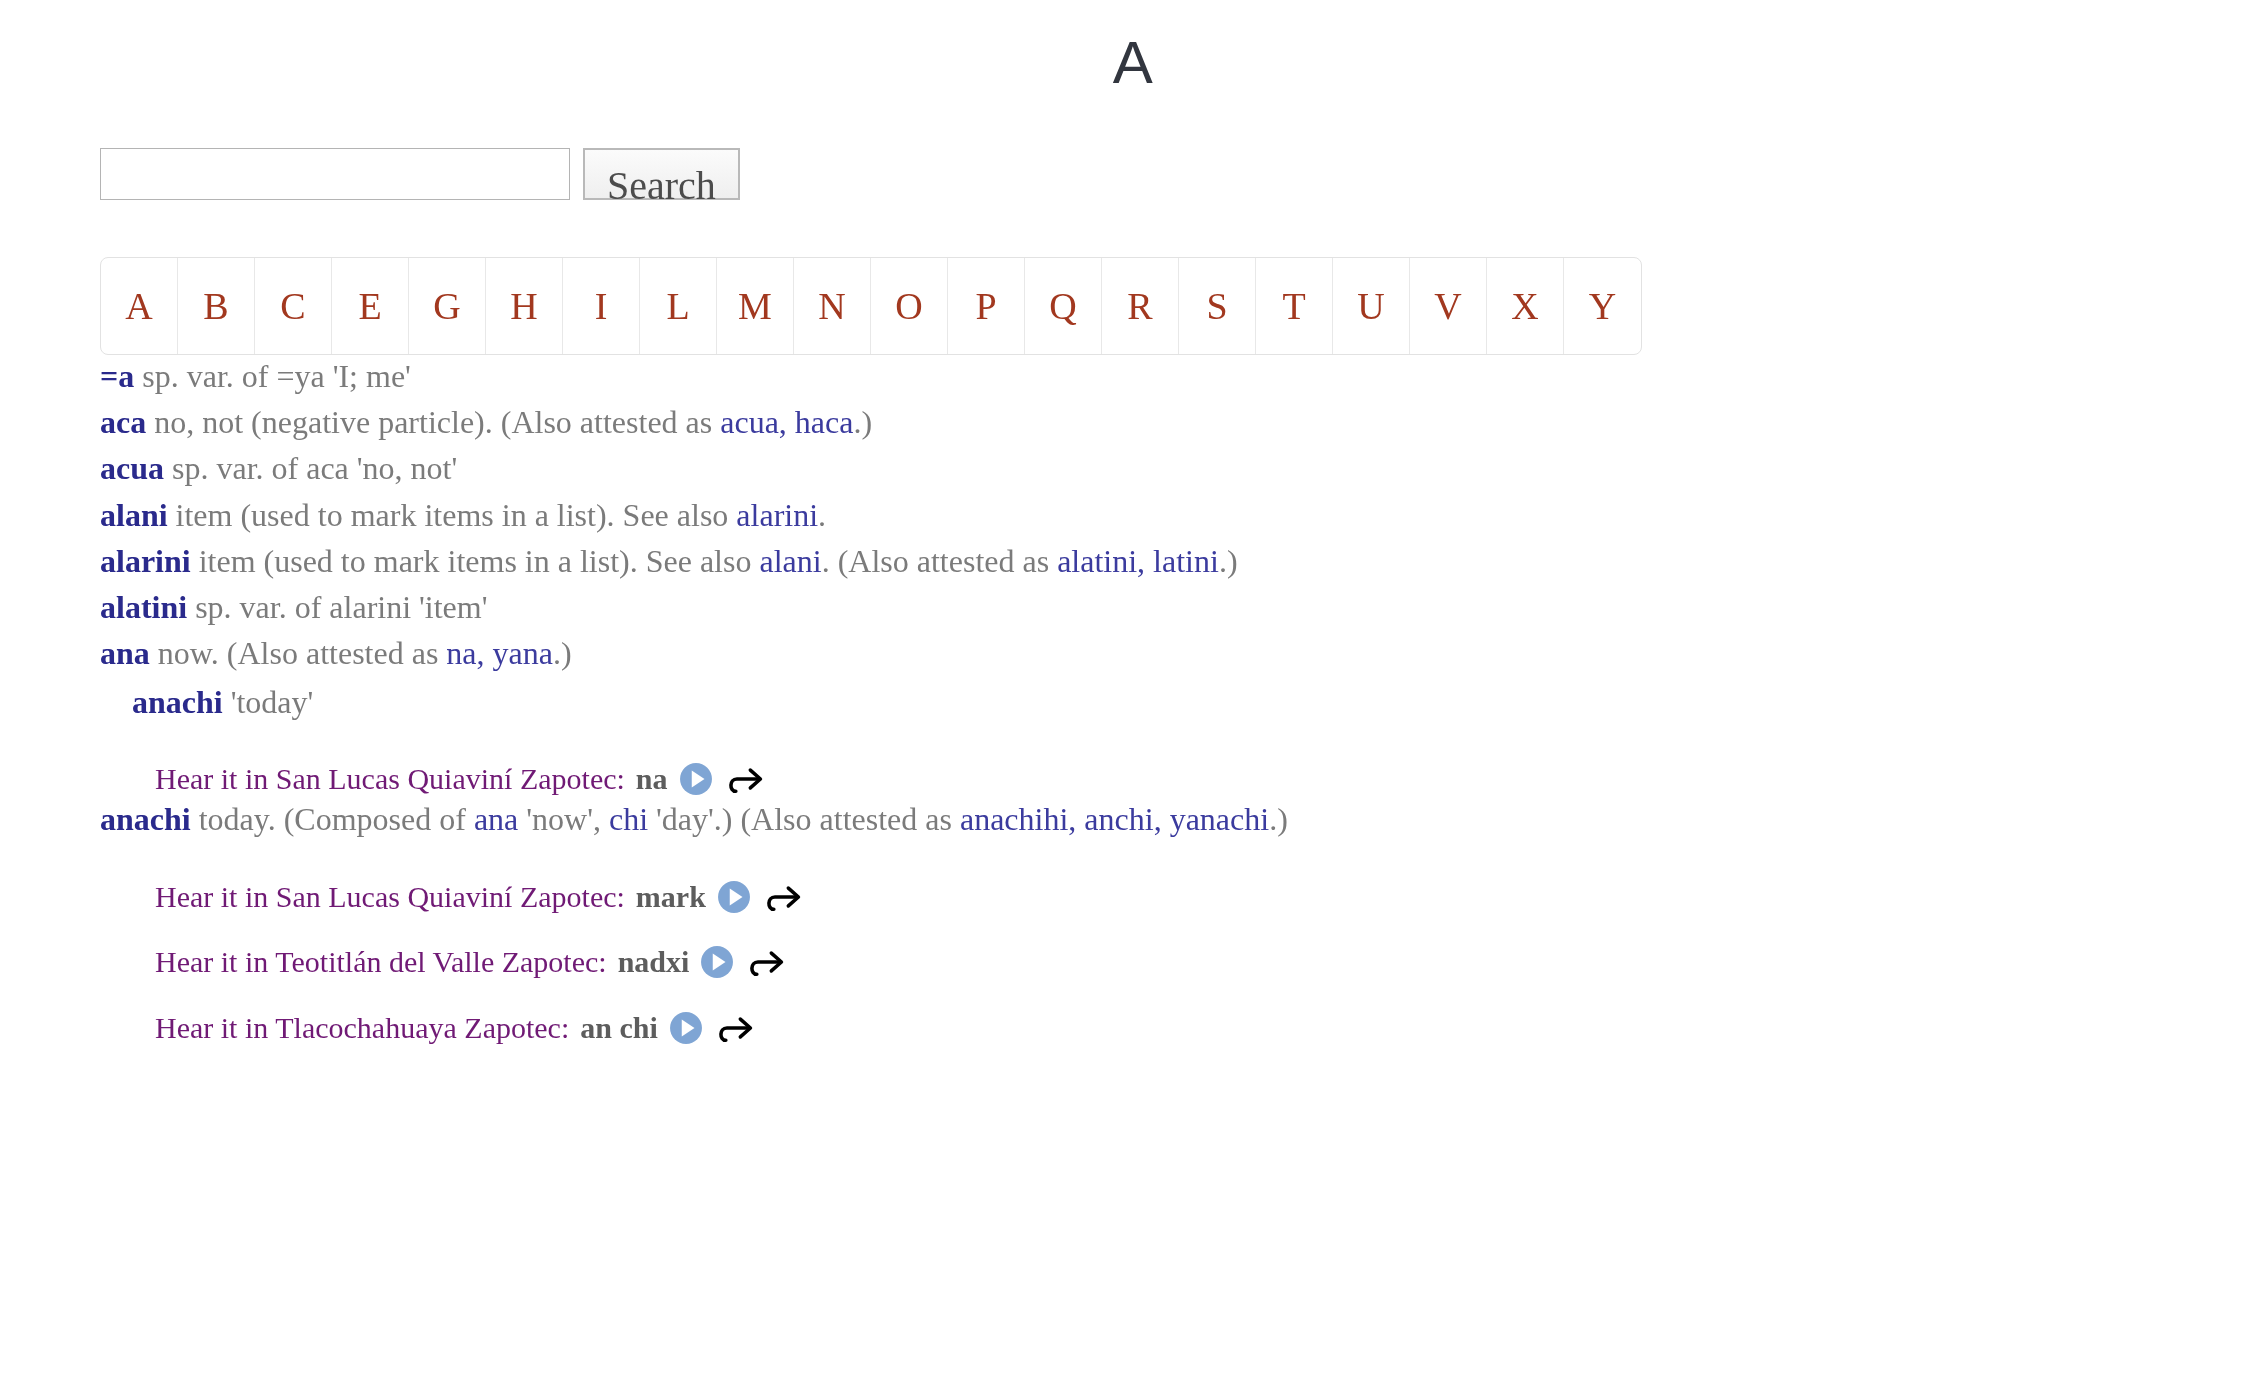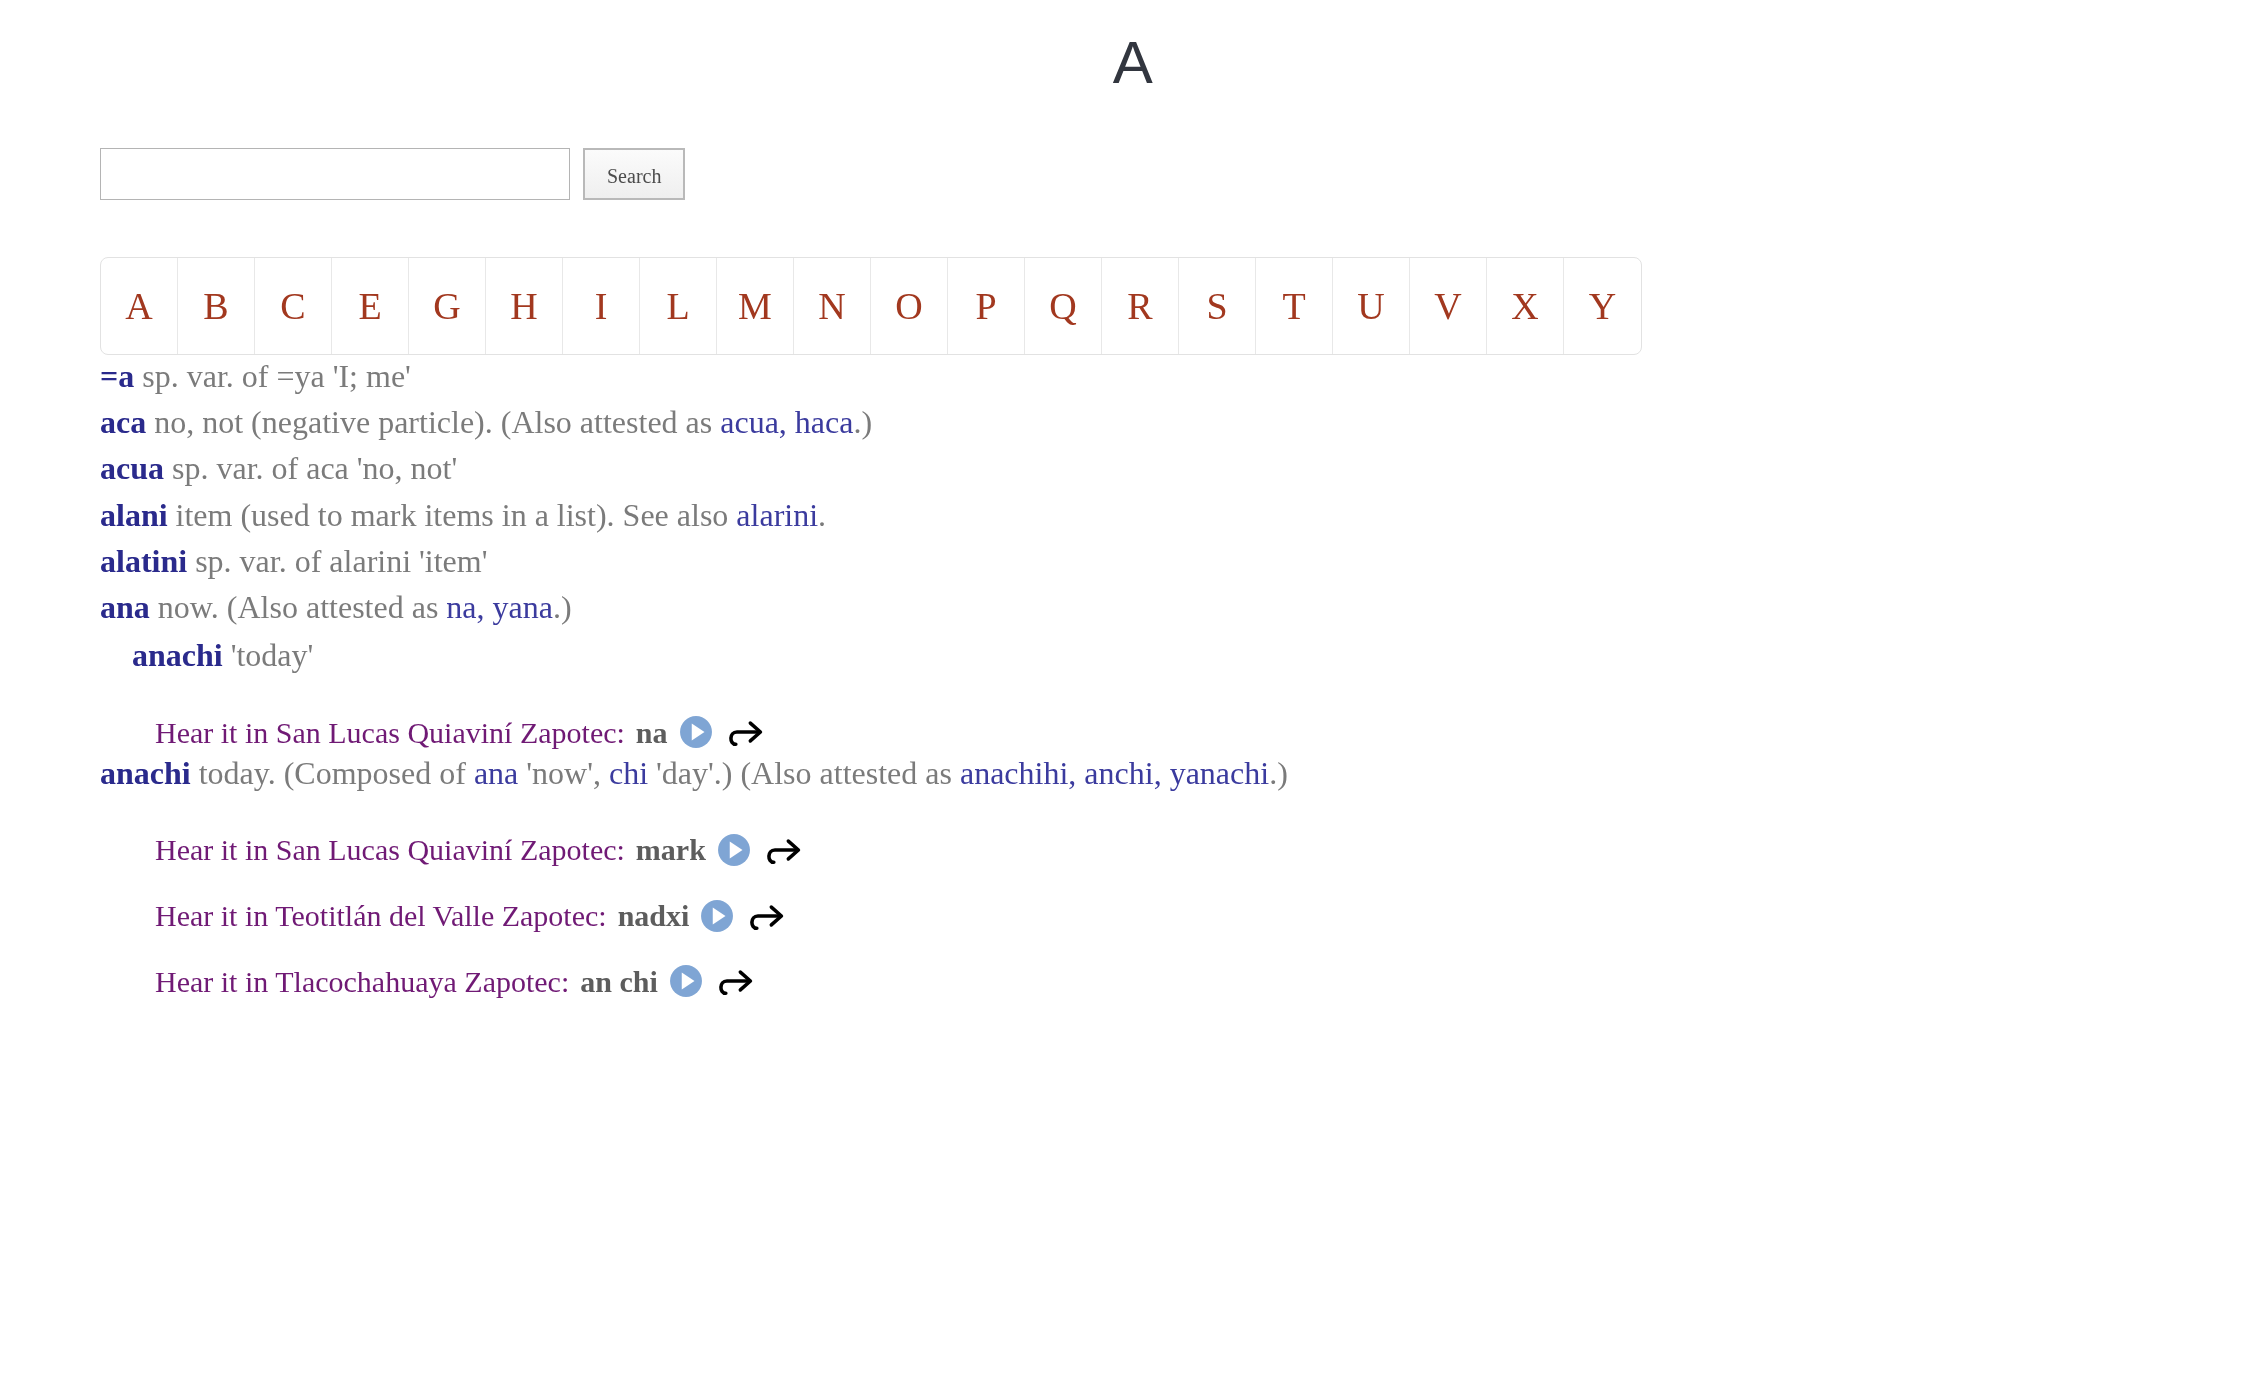--- a/index.html
+++ b/index.html
@@ -50,21 +50,21 @@
     outline: none;
     border-radius: 0;
   }
   .search-button {
     height: 52px;
     box-sizing: border-box;
     padding: 16px 22px;
     border: 2px solid #b9b9b9;
     background: linear-gradient(#fbfbfb, #efefef);
     font-family: "Liberation Serif", "DejaVu Serif", serif;
-    font-size: 20px;
+    font-size: 40px;
     color: #4c4c4c;
     cursor: pointer;
     line-height: 1;
     border-radius: 0;
   }
 
   
   .nav-wrap {
     margin-top: 57px;
     padding-left: 100px;
@@ -198,20 +198,21 @@
       <a class="alpha-cell">X</a>
       <a class="alpha-cell">Y</a>
     </div>
 </div>
 
 <div class="entries" id="entries">
     <div class="entry"><span class="hw">=a</span> <span class="gloss"> sp. var. of </span> <span class="gloss">=ya</span> <span class="gloss">'I; me'</span></div>
     <div class="entry"><span class="hw">aca</span> <span class="gloss">no, not (negative particle).</span> <span class="gloss"> (Also attested as</span> <span class="xref">acua, haca</span><span class="gloss">.)</span></div>
     <div class="entry"><span class="hw">acua</span> <span class="gloss"> sp. var. of </span> <span class="gloss">aca</span> <span class="gloss">'no, not'</span></div>
     <div class="entry"><span class="hw">alani</span> <span class="gloss">item (used to mark items in a list).</span> <span class="gloss">See also</span> <span class="xref">alarini</span><span class="gloss">.</span>  </div>
+    <div class="entry"><span class="hw">alarini</span> <span class="gloss">item (used to mark items in a list).</span> <span class="gloss">See also</span> <span class="xref">alani</span><span class="gloss">.</span>  <span class="gloss"> (Also attested as</span> <span class="xref">alatini, latini</span><span class="gloss">.)</span></div>
     <div class="entry"><span class="hw">alatini</span> <span class="gloss"> sp. var. of </span> <span class="gloss">alarini</span> <span class="gloss">'item'</span></div>
     <div class="entry"><span class="hw">ana</span> <span class="gloss">now.</span> <span class="gloss"> (Also attested as</span> <span class="xref">na, yana</span><span class="gloss">.)</span></div>
     <div class="subentry"><span class="hw">anachi</span> <span class="gloss">'today'</span></div>
     <div class="audio-row gap-lg">
       <span class="audio-label">Hear it in San Lucas Quiaviní Zapotec:</span>
       <span class="audio-word">na</span>
       <span class="play-icon">
         <svg viewBox="0 0 32 32" width="34" height="34">
           <circle cx="16" cy="16" r="15" fill="#7fa5d4"></circle>
           <path d="M12 8 L24 16 L12 24 Z" fill="#ffffff"></path>

